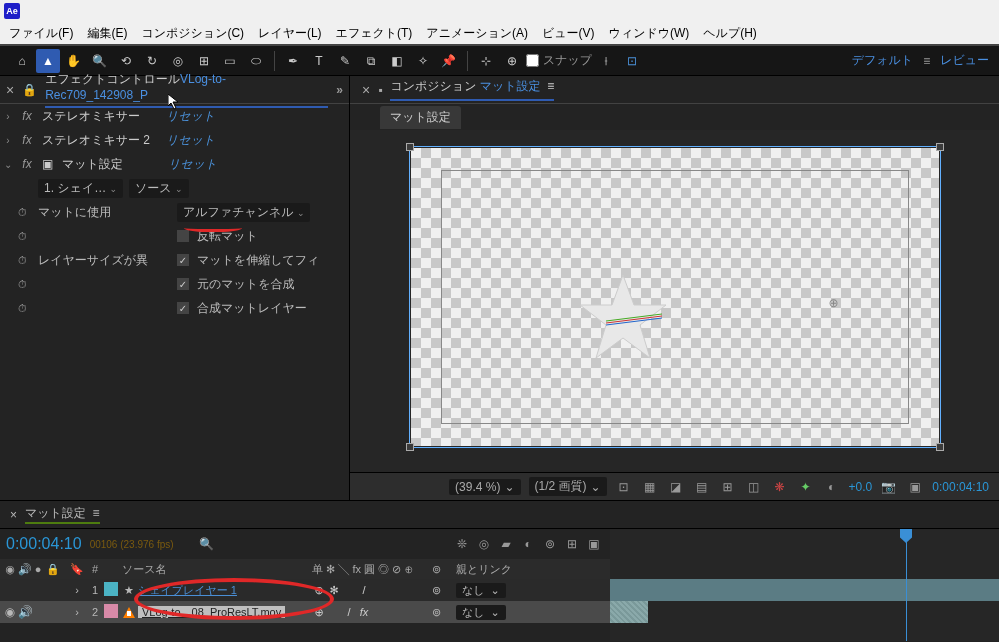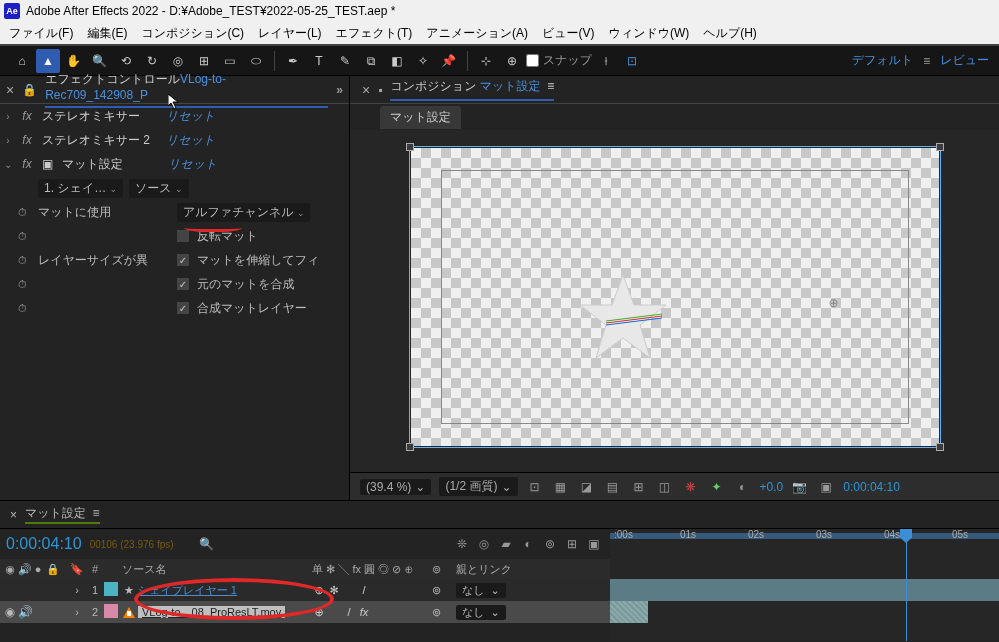--- a/index.html
+++ b/index.html
@@ -62,21 +62,21 @@
 .canvas-wrap { position: relative; width: 528px; height: 298px; }
 .canvas { position: absolute; inset: 0; background: repeating-conic-gradient(#c8c8c8 0 25%, #f0f0f0 0 50%) 0 0/20px 20px; }
 .canvas::after { content: ""; position: absolute; inset: 22px 30px; border: 1px solid #888; }
 .canvas-border { position: absolute; inset: -2px; border: 1px solid #62b0ff; }
 .handle { position: absolute; width: 8px; height: 8px; background: #3b3b3b; border: 1px solid #aaa; }
 .handle.tl { top: -5px; left: -5px; } .handle.tr { top: -5px; right: -5px; }
 .handle.bl { bottom: -5px; left: -5px; } .handle.br { bottom: -5px; right: -5px; }
 
 .star { position: absolute; left: 165px; top: 125px; }
 
-.viewer-footer { height: 28px; background: #2d2d2d; display: flex; align-items: center; padding: 0 10px; gap: 8px; color: #aaa; border-top: 1px solid #000; }
+.viewer-footer { height: 28px; background: #2d2d2d; display: flex; align-items: center; padding: 0 10px; gap: 8px; color: #aaa; border-top: 1px solid #000; justify-content: flex-end; }
 .viewer-footer .drop { background: #1a1a1a; padding: 1px 6px; border-radius: 2px; display: flex; align-items: center; gap: 4px; }
 .viewer-footer .tico { width: 18px; height: 18px; display: inline-flex; align-items: center; justify-content: center; color: #999; }
 .plus0 { color: #2a96d6; }
 
 
 .timeline { background: #232323; height: 140px; border-top: 1px solid #000; }
 .tl-tabs { height: 28px; display: flex; align-items: center; padding: 0 10px; gap: 8px; border-bottom: 1px solid #000; }
 .tl-body { display: flex; height: 112px; }
 .tl-left { width: 610px; }
 .tl-right { flex: 1; position: relative; background: #262626; }
@@ -127,21 +127,20 @@
 .clip { position: absolute; height: 22px; }
 .clip.shape { background: #5b7c84; }
 .clip.mov { background: repeating-linear-gradient(45deg,#8aa9aa 0 2px,#7a999a 2px 4px); }
 
 </style>
 </head>
 <body>
 
 <div class="titlebar">
   <span class="ae-icon">Ae</span>
-  <span>Adobe After Effects 2022 - D:¥Adobe_TEST¥2022-05-25_TEST.aep *</span>
 </div>
 
 <div class="menubar">
   <span>ファイル(F)</span>
   <span>編集(E)</span>
   <span>コンポジション(C)</span>
   <span>レイヤー(L)</span>
   <span>エフェクト(T)</span>
   <span>アニメーション(A)</span>
   <span>ビュー(V)</span>
@@ -405,29 +404,20 @@
           </div>
         <div class="col-none">⊚</div>
         <div class="col-parent"><span class="parent-drop">
               <span>なし</span>
               <span class="chev">⌄</span>
             </span></div>
       </div>
     </div>
 
     <div class="tl-right">
-      <div class="ruler">
-        <div class="workarea"></div>
-        <span class="tick" style="left:4px">:00s</span>
-        <span class="tick" style="left:70px">01s</span>
-        <span class="tick" style="left:138px">02s</span>
-        <span class="tick" style="left:206px">03s</span>
-        <span class="tick" style="left:274px">04s</span>
-        <span class="tick" style="left:342px">05s</span>
-      </div>
       <div class="clip shape" style="top:50px;left:0;right:0"></div>
       <div class="clip mov" style="top:72px;left:0;width:38px"></div>
       <div class="playhead" style="left:296px"></div>
     </div>
   </div>
 </div>
 
 <div class="red-circle"></div>
 
 </body></html>

